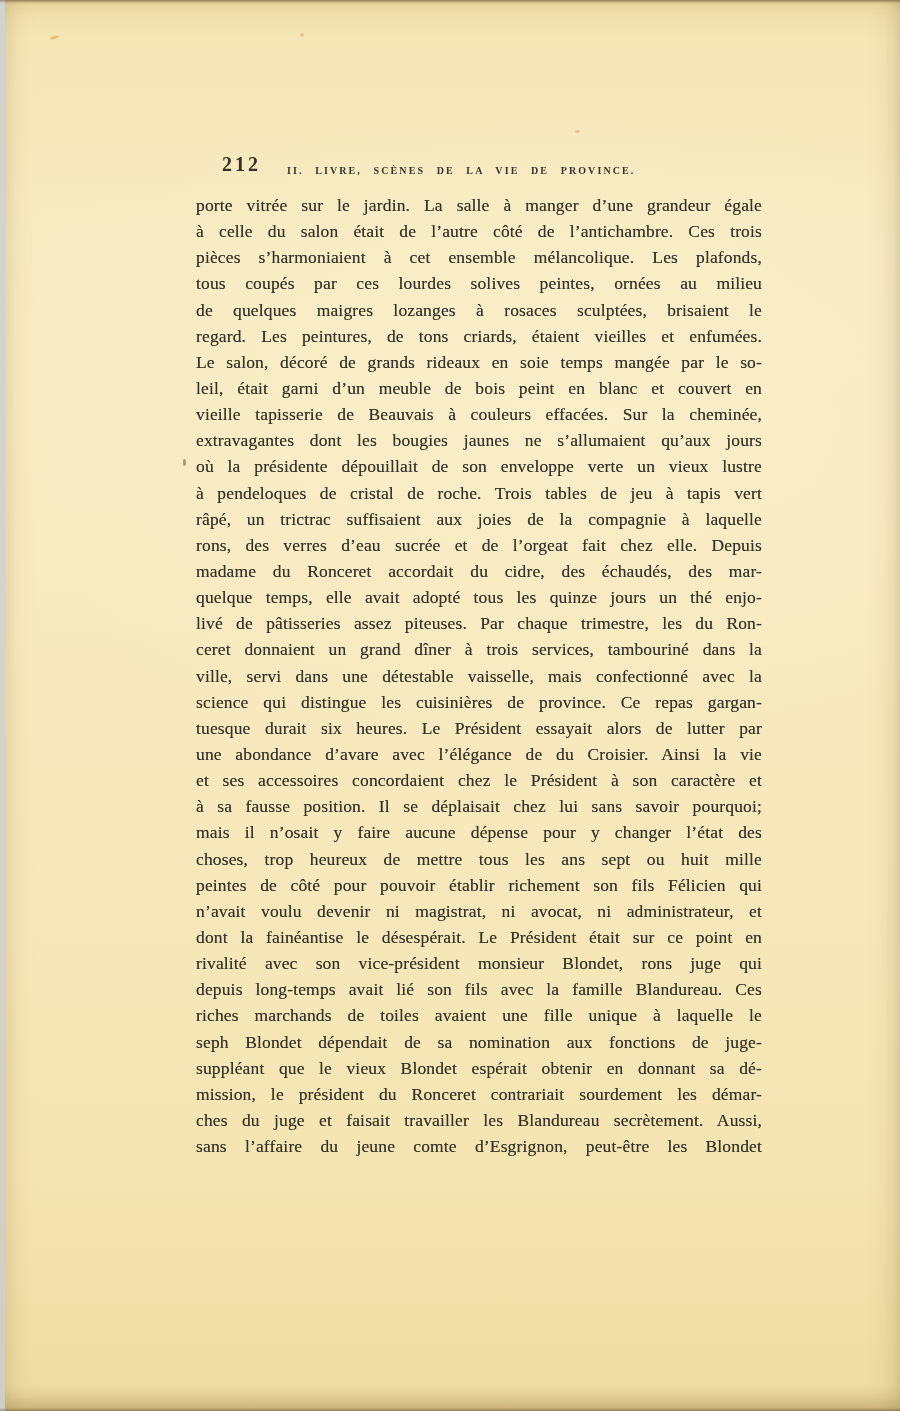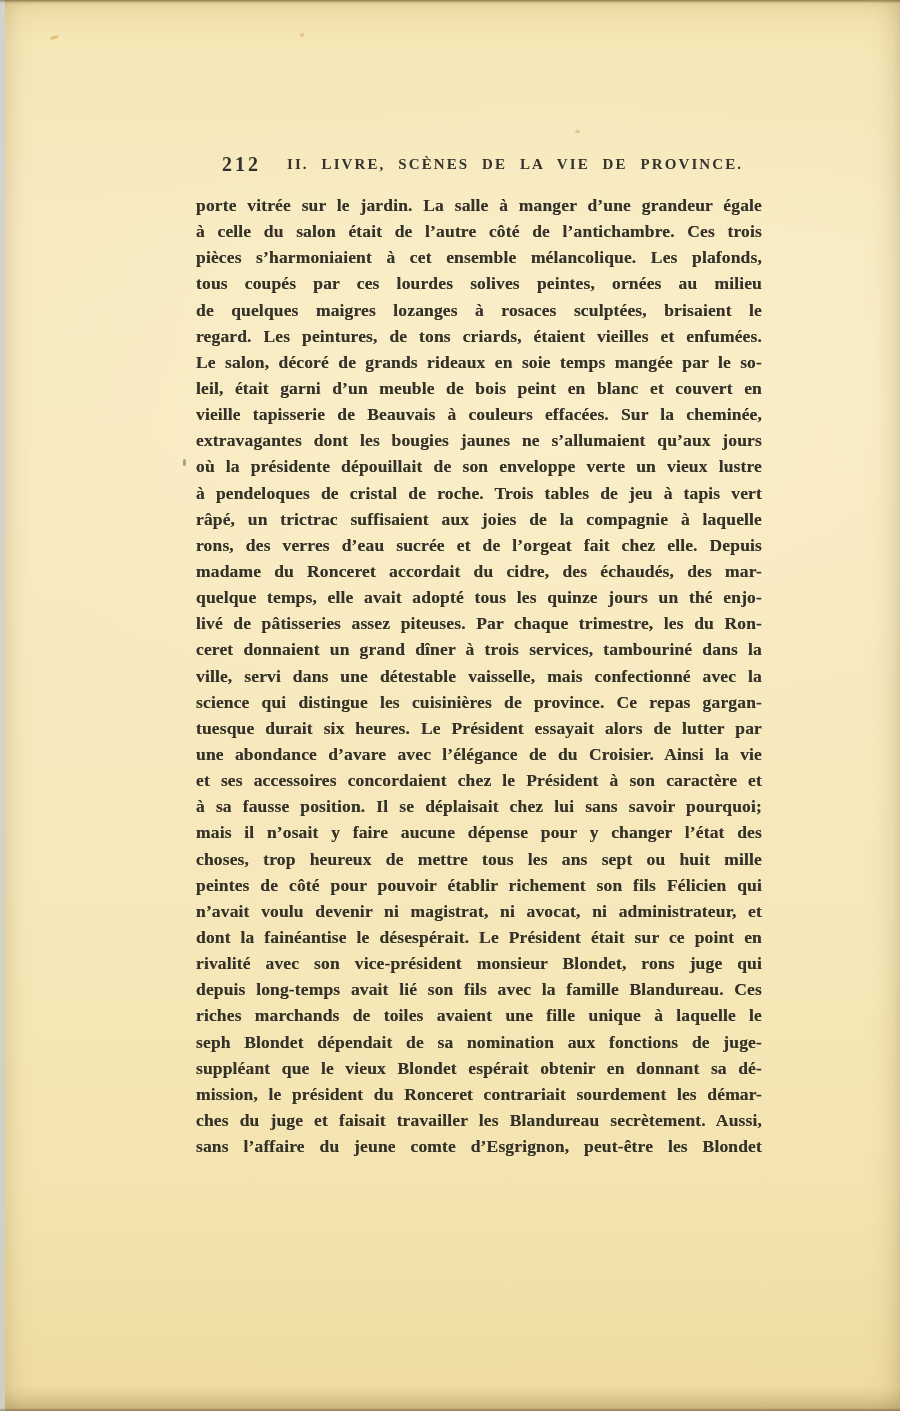--- a/index.html
+++ b/index.html
@@ -46,32 +46,32 @@
   .speck-2 { left: 300px; top: 33px; width: 4px; height: 4px; background: rgba(205,150,70,0.4); }
   .speck-3 { left: 183px; top: 459px; width: 3px; height: 7px; background: rgba(70,62,42,0.45); border-radius: 40% 60% 60% 40%; }
   .speck-4 { left: 575px; top: 130px; width: 5px; height: 3px; background: rgba(190,120,60,0.35); }
 
   .page-header {
     position: absolute;
     top: 153px;
     left: 222px;
     width: 544px;
     display: flex;
-    align-items: center;
+    align-items: flex-end;
     color: #33312a;
   }
   .page-number {
     font-size: 20px;
     font-weight: bold;
     letter-spacing: 3px;
     flex: 0 0 auto;
   }
   .running-title {
     margin-left: 26px;
-    font-size: 15px;
+    font-size: 10px;
     font-weight: bold;
     letter-spacing: 2.1px;
     word-spacing: 7px;
     white-space: nowrap;
     color: #35332b;
   }
 
   .text-block {
     position: absolute;
     top: 192px;
@@ -80,21 +80,20 @@
     color: #343229;
     font-size: 17.5px;
     text-shadow: 0 0 0.5px rgba(45,40,28,0.55);
   }
   .text-line {
     height: 26.15px;
     line-height: 26.15px;
     text-align: justify;
     text-align-last: justify;
     letter-spacing: 0.15px;
-    font-weight: bold;
   }
 </style>
 </head>
 <body>
 
 <div class="scan">
   <div class="edge-left"></div>
   <div class="edge-top"></div>
   <div class="edge-bottom"></div>
 

